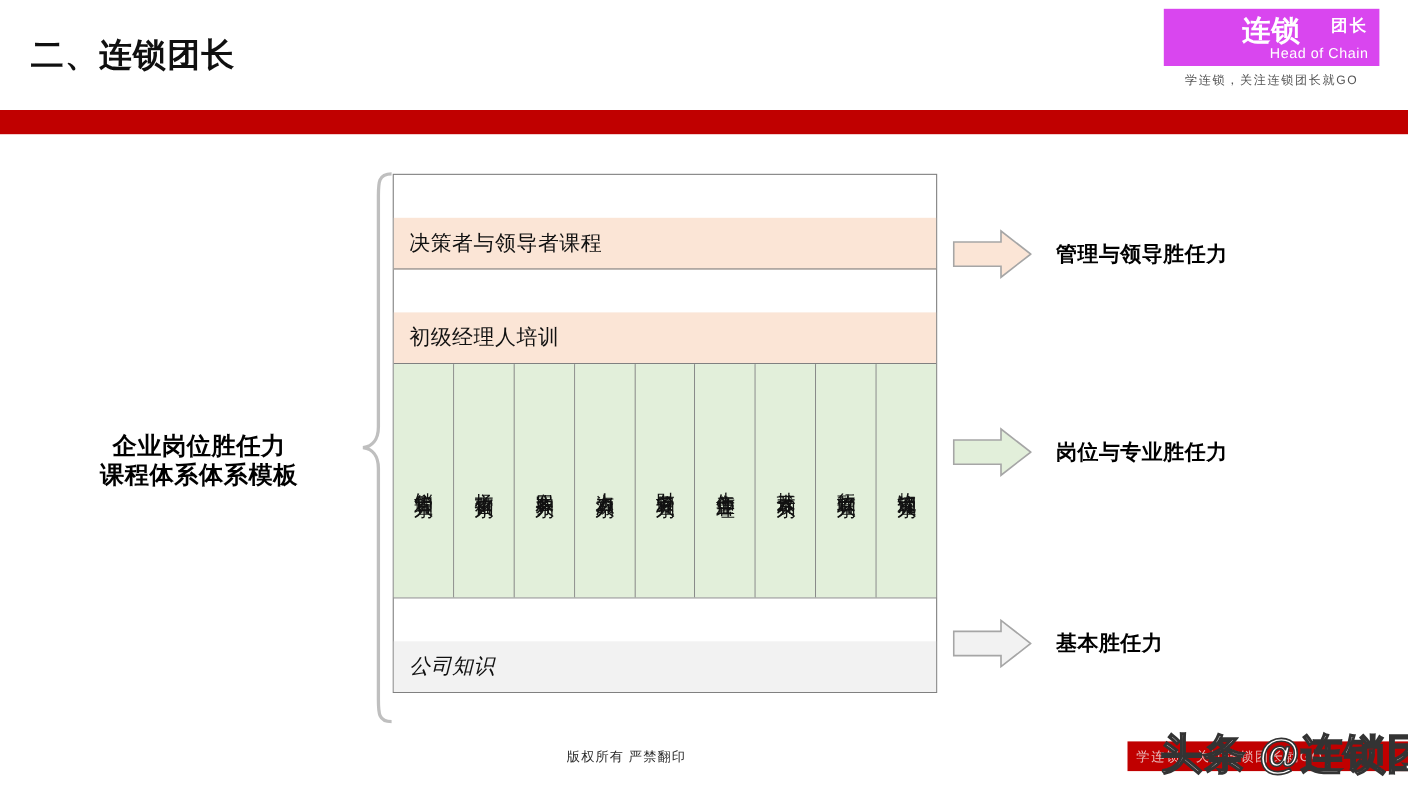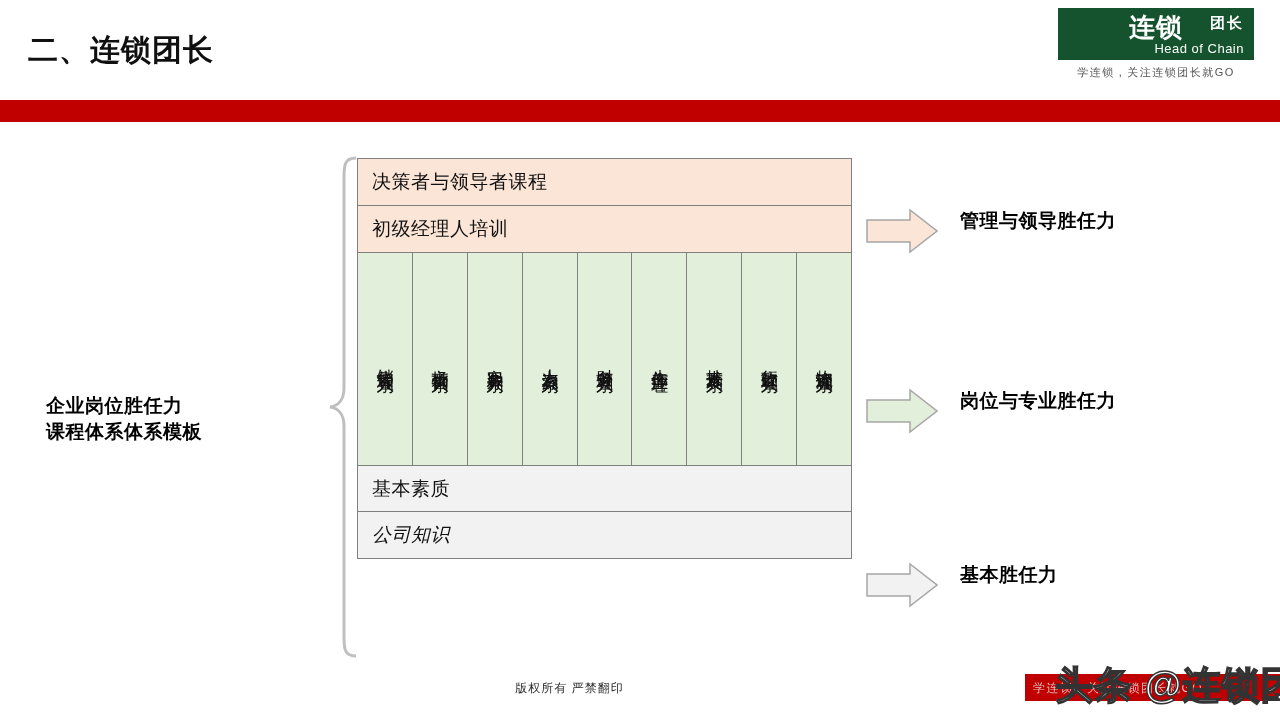--- a/index.html
+++ b/index.html
@@ -37,21 +37,21 @@
 
   
   #logo-block {
     position: absolute;
     right: 26px;
     top: 8px;
     width: 196px;
     text-align: center;
   }
   #logo-badge {
-    background: #14532d;
+    background: #d946ef;
     padding: 5px 10px 6px 10px;
     display: block;
     position: relative;
     height: 52px;
     box-sizing: border-box;
   }
   #logo-main {
     color: #ffffff;
     font-size: 26px;
     font-weight: bold;
@@ -87,21 +87,22 @@
     letter-spacing: 1.5px;
     white-space: nowrap;
   }
 
   
   #left-label {
     position: absolute;
     left: 46px;
     top: 393px;
     width: 270px;
-    font-size: 19px;
+    text-align: center;
+    font-size: 22px;
     font-weight: bold;
     color: #000000;
     line-height: 26px;
     letter-spacing: 0.5px;
   }
   #brace {
     position: absolute;
     left: 328px;
     top: 156px;
     width: 30px;
@@ -119,20 +120,21 @@
   }
   .row-box {
     border-bottom: 1px solid #808080;
     box-sizing: border-box;
     padding-left: 14px;
     font-size: 19px;
     color: #111111;
     display: flex;
     align-items: center;
     letter-spacing: 0.5px;
+    margin-top: 39px;
   }
   .row-mgmt {
     background: #fbe5d6;
     height: 47px;
   }
   .row-basic {
     background: #f2f2f2;
     height: 46px;
   }
   .row-basic.last {
@@ -163,20 +165,21 @@
   }
   .col-cell:last-child {
     border-right: none;
   }
 
   
   .arrow-row {
     position: absolute;
     left: 866px;
     display: flex;
+    align-items: center;
   }
   .arrow-shape {
     width: 72px;
     height: 46px;
     flex: none;
   }
   .arrow-caption {
     margin-left: 22px;
     font-size: 19px;
     font-weight: bold;
@@ -263,21 +266,20 @@
     <div class="col-cell">市场营销系列</div>
     <div class="col-cell">客户服务系列</div>
     <div class="col-cell">人力资源系列</div>
     <div class="col-cell">财务管理系列</div>
     <div class="col-cell">生产作业管理</div>
     <div class="col-cell">技术开发系列</div>
     <div class="col-cell">行政管理系列</div>
     <div class="col-cell">物流管理系列</div>
   </div>
 
-  <div class="row-box row-basic">基本素质</div>
   <div class="row-box row-basic last">公司知识</div>
 </div>
 
 <div class="arrow-row" id="arrow-row-1">
   <svg class="arrow-shape" viewBox="0 0 72 46" preserveAspectRatio="none">
     <path d="M1 12 L44 12 L44 2 L71 23 L44 44 L44 34 L1 34 Z" fill="#FBE5D6" stroke="#A6A6A6" stroke-width="1.5"></path>
   </svg>
   <span class="arrow-caption">管理与领导胜任力</span>
 </div>
 

